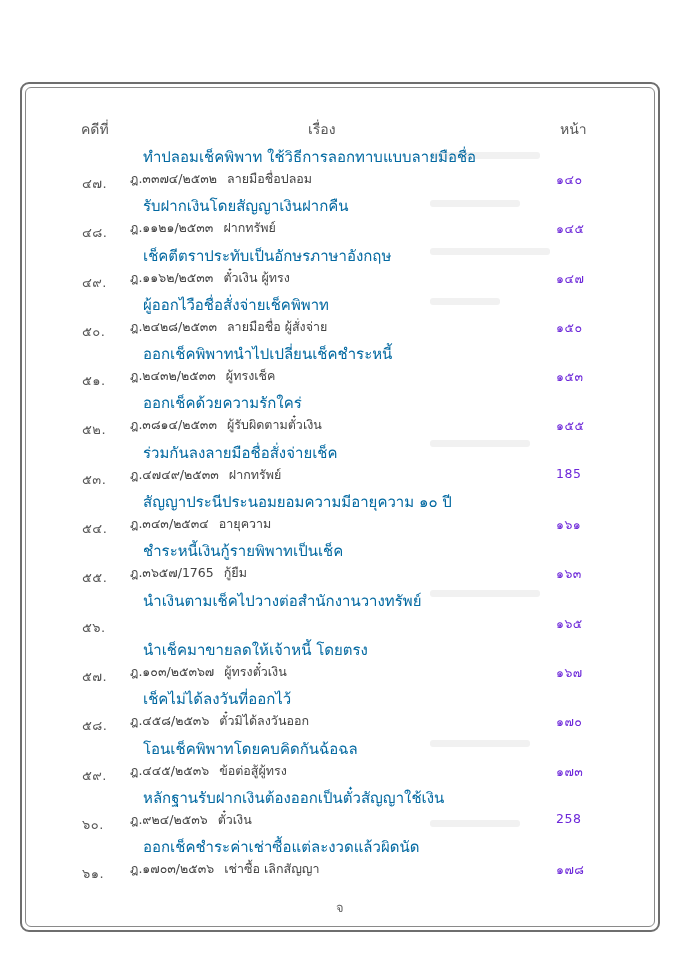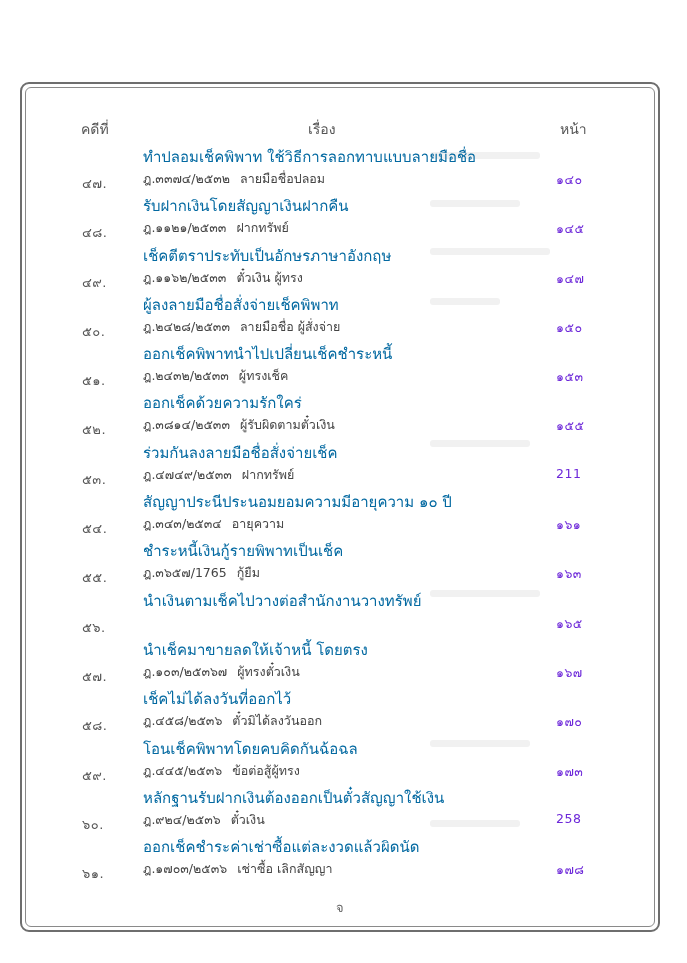--- a/index.html
+++ b/index.html
@@ -70,21 +70,21 @@
     .entry .title {
       position: absolute;
       left: 143px;
       top: 0;
       font-size: 15px;
       color: #0369a1;
       white-space: nowrap;
     }
     .entry .ref {
       position: absolute;
-      left: 143px;
+      left: 130px;
       top: 24px;
       font-size: 12.5px;
       color: #444;
       white-space: nowrap;
     }
     .entry .ref .keyword {
       margin-left: 10px;
     }
     .entry .pg {
       position: absolute;
@@ -144,41 +144,41 @@
     <span class="pg">๑๔๕</span>
   </div>
   <div class="entry">
     <span class="num">๔๙.</span>
     <span class="title">เช็คตีตราประทับเป็นอักษรภาษาอังกฤษ</span>
     <span class="ref"><span>ฎ.๑๑๖๒/๒๕๓๓</span><span class="keyword">ตั๋วเงิน ผู้ทรง</span></span>
     <span class="pg">๑๔๗</span>
   </div>
   <div class="entry">
     <span class="num">๕๐.</span>
-    <span class="title">ผู้ลงลายมือชื่อสั่งจ่ายเช็คพิพาท</span>
+    <span class="title">ผู้ออกไวือชื่อสั่งจ่ายเช็คพิพาท</span>
     <span class="ref"><span>ฎ.๒๔๒๘/๒๕๓๓</span><span class="keyword">ลายมือชื่อ ผู้สั่งจ่าย</span></span>
     <span class="pg">๑๕๐</span>
   </div>
   <div class="entry">
     <span class="num">๕๑.</span>
     <span class="title">ออกเช็คพิพาทนำไปเปลี่ยนเช็คชำระหนี้</span>
     <span class="ref"><span>ฎ.๒๔๓๒/๒๕๓๓</span><span class="keyword">ผู้ทรงเช็ค</span></span>
     <span class="pg">๑๕๓</span>
   </div>
   <div class="entry">
     <span class="num">๕๒.</span>
     <span class="title">ออกเช็คด้วยความรักใคร่</span>
     <span class="ref"><span>ฎ.๓๘๑๔/๒๕๓๓</span><span class="keyword">ผู้รับผิดตามตั๋วเงิน</span></span>
     <span class="pg">๑๕๕</span>
   </div>
   <div class="entry">
     <span class="num">๕๓.</span>
     <span class="title">ร่วมกันลงลายมือชื่อสั่งจ่ายเช็ค</span>
     <span class="ref"><span>ฎ.๔๗๔๙/๒๕๓๓</span><span class="keyword">ฝากทรัพย์</span></span>
-    <span class="pg">211</span>
+    <span class="pg">185</span>
   </div>
   <div class="entry">
     <span class="num">๕๔.</span>
     <span class="title">สัญญาประนีประนอมยอมความมีอายุความ ๑๐ ปี</span>
     <span class="ref"><span>ฎ.๓๔๓/๒๕๓๔</span><span class="keyword">อายุความ</span></span>
     <span class="pg">๑๖๑</span>
   </div>
   <div class="entry">
     <span class="num">๕๕.</span>
     <span class="title">ชำระหนี้เงินกู้รายพิพาทเป็นเช็ค</span>

